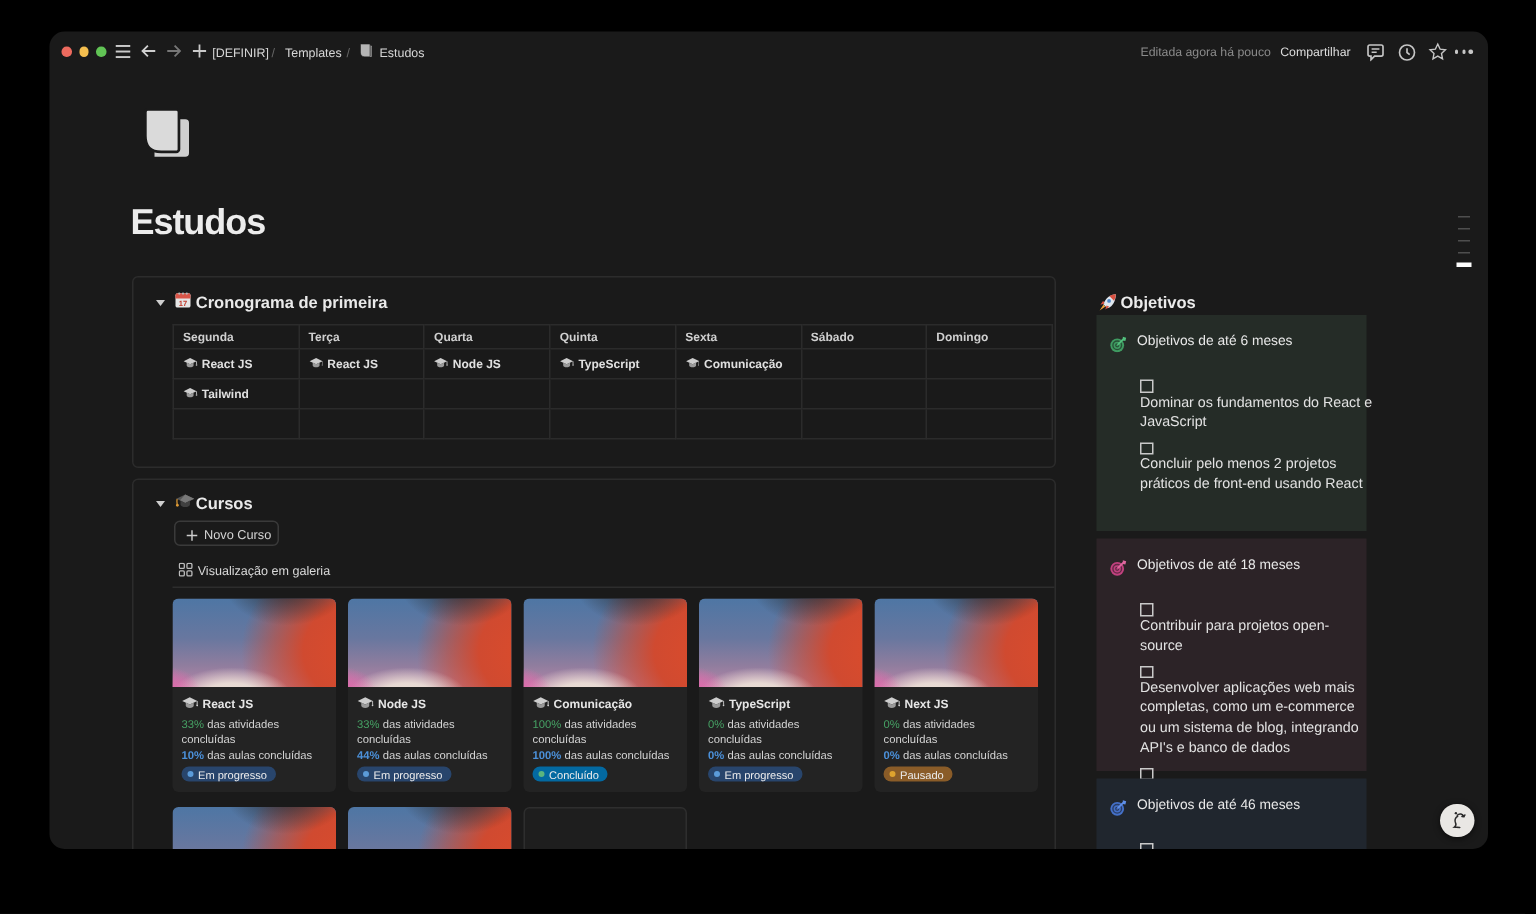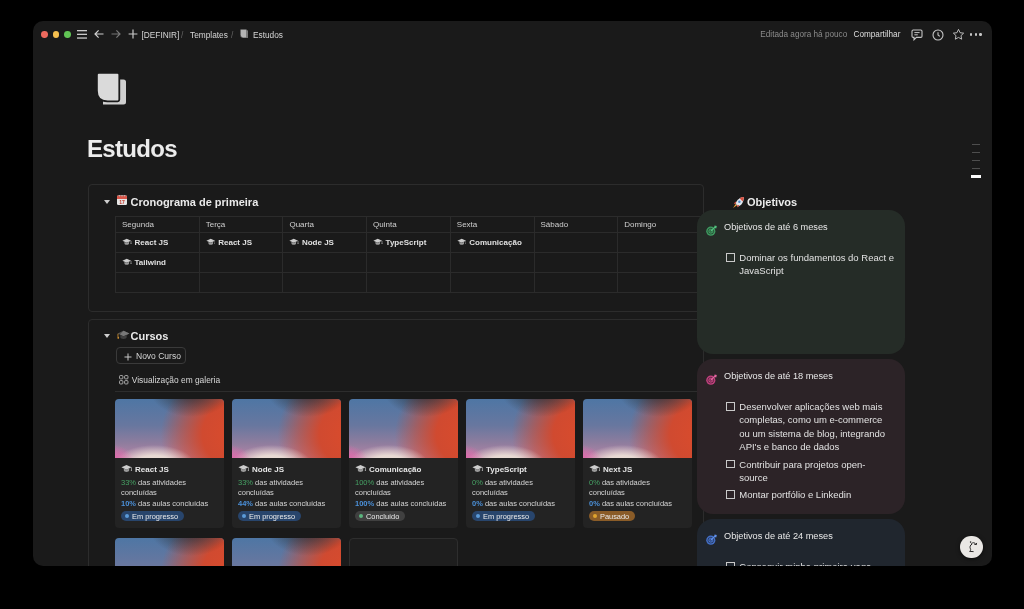--- a/index.html
+++ b/index.html
@@ -14,21 +14,21 @@
 #tb { position:absolute; left:0; top:0; width:100%; height:27px; }
 
 .box { position:absolute; border:1px solid #2c2c2c; border-radius:4px; background:#1a1a1a; }
 .tri { position:absolute; width:0; height:0; border-left:3.8px solid transparent;
   border-right:3.8px solid transparent; border-top:4.6px solid #cfcfcf; }
 .sechead { position:absolute; font-size:11px; font-weight:bold; color:#eaeaea; }
 
 table { border-collapse:collapse; table-layout:fixed; }
 td,th { border:1px solid #2b2b2b; font-weight:normal; text-align:left;
   vertical-align:middle; padding:0 0 0 6px; overflow:hidden; }
-th { font-size:8px; color:#d0d0d0; font-weight:normal; height:15.5px; white-space:nowrap; }
+th { font-size:8px; color:#d0d0d0; font-weight:bold; height:15.5px; white-space:nowrap; }
 td { font-size:8px; color:#e0e0e0; height:20.3px; font-weight:bold; white-space:nowrap; }
 td .cap { margin-right:3px; }
 td .cap svg { width:9.5px; height:8.6px; vertical-align:-1.5px; }
 
 .card { position:absolute; width:109px; border-radius:4px; background:#232323; overflow:hidden; }
 .cimg { width:109px; height:59px;
   background:
    radial-gradient(30% 42% at -5% 108%, rgba(226,105,172,0.95) 0%, rgba(226,105,172,0) 75%),
    radial-gradient(60% 55% at 36% 112%, rgba(240,231,218,0.98) 0%, rgba(240,231,218,0.85) 30%, rgba(240,231,218,0) 62%),
    radial-gradient(56% 72% at 70% -20%, rgba(42,32,28,0.92) 0%, rgba(42,32,28,0) 70%),
@@ -40,28 +40,28 @@
 .ctitle { font-size:8px; font-weight:bold; color:#e6e6e6; white-space:nowrap; }
 .ctitle .cap svg { vertical-align:-2px; margin-right:3px; }
 .cline { font-size:7.5px; color:#d4d4d4; line-height:10.3px; white-space:nowrap; }
 .clines { margin-top:4.5px; }
 .g { color:#46a164; font-weight:normal; }
 .b { color:#4b90d9; font-weight:bold; }
 .pill { display:flex; width:max-content; align-items:center; height:10px; margin-top:2.5px; border-radius:5px;
   padding:0 6px 0 3.5px; font-size:7.4px; color:#ececec; }
 .pdot { width:4px; height:4px; border-radius:50%; margin-right:3.5px; }
 .p-blue { background:#28456c; } .p-blue .pdot { background:#5b9bd9; }
-.p-green { background:#404040; } .p-green .pdot { background:#5bb57e; }
+.p-green { background:#0369a1; } .p-green .pdot { background:#5bb57e; }
 .p-gold { background:#8a5c28;align-items:center; } .p-gold .pdot { background:#dfa32e; }
 
-.callout { position:absolute; left:664px; width:208px; border-radius:16px; }
+.callout { position:absolute; left:698px; width:180px; border-radius:0; }
 .chead { position:absolute; left:27px; top:11.5px; font-size:9.2px; color:#e8e8e8; white-space:nowrap; }
 .cicon { position:absolute; left:9px; top:12px; }
 .items { position:absolute; left:29px; top:41px; }
-.item { display:flex; margin-bottom:3.9px; }
+.item { display:flex; margin-bottom:3.9px;flex-direction:column; }
 .cb { flex:0 0 auto; width:8.5px; height:8.5px; border:1.1px solid #c9c9c9; margin:2.2px 4.8px 0 0; }
 .itxt { font-size:9.5px; line-height:13.4px; color:#e2e2e2; white-space:nowrap; }
 
 .dash { position:absolute; width:8.5px; height:1.4px; background:#4e4e4e; left:938.5px; }
 </style>
 </head>
 <body>
 <div id="win">
   <div id="tb">
     <div class="dot" style="left:8.2px;top:10.2px;width:6.8px;height:6.8px;background:#ed6a5e"></div>
@@ -333,55 +333,59 @@
             <circle cx="10.5" cy="13.5" r="2.2" fill="none" stroke="rgba(20,20,20,0.55)" stroke-width="1.8"></circle>
             <path d="M11 13 L20.5 3.5" stroke="#52c07d" stroke-width="2.6" fill="none"></path>
             <path d="M18.6 1.2 l5 1.2 -1.2 5 -3.8 -1 z" fill="#52c07d"></path>
           </svg></span>
       <div class="chead">Objetivos de até 6 meses</div>
       <div class="items">
         <div class="item">
             <span class="cb"></span>
             <span class="itxt">Dominar os fundamentos do React e<br>JavaScript</span>
           </div>
+        <div class="item">
+            <span class="cb"></span>
+            <span class="itxt">Concluir pelo menos 2 projetos<br>práticos de front-end usando React</span>
+          </div>
       </div>
     </div>
     <div class="callout" style="top:338px;height:155px;background:#2c2327">
       <span class="cicon"><svg width="11" height="11" viewBox="0 0 24 24">
             <circle cx="10.5" cy="13.5" r="10" fill="#c2417f"></circle>
             <circle cx="10.5" cy="13.5" r="6.3" fill="none" stroke="rgba(20,20,20,0.55)" stroke-width="2"></circle>
             <circle cx="10.5" cy="13.5" r="2.2" fill="none" stroke="rgba(20,20,20,0.55)" stroke-width="1.8"></circle>
             <path d="M11 13 L20.5 3.5" stroke="#e0679f" stroke-width="2.6" fill="none"></path>
             <path d="M18.6 1.2 l5 1.2 -1.2 5 -3.8 -1 z" fill="#e0679f"></path>
           </svg></span>
       <div class="chead">Objetivos de até 18 meses</div>
       <div class="items">
         <div class="item">
             <span class="cb"></span>
+            <span class="itxt">Contribuir para projetos open-<br>source</span>
+          </div>
+        <div class="item">
+            <span class="cb"></span>
             <span class="itxt">Desenvolver aplicações web mais<br>completas, como um e-commerce<br>ou um sistema de blog, integrando<br>API's e banco de dados</span>
-          </div>
-        <div class="item">
-            <span class="cb"></span>
-            <span class="itxt">Contribuir para projetos open-<br>source</span>
           </div>
         <div class="item">
             <span class="cb"></span>
             <span class="itxt">Montar portfólio e Linkedin</span>
           </div>
       </div>
     </div>
     <div class="callout" style="top:498px;height:68px;background:#20262e">
       <span class="cicon"><svg width="11" height="11" viewBox="0 0 24 24">
             <circle cx="10.5" cy="13.5" r="10" fill="#4470c8"></circle>
             <circle cx="10.5" cy="13.5" r="6.3" fill="none" stroke="rgba(20,20,20,0.55)" stroke-width="2"></circle>
             <circle cx="10.5" cy="13.5" r="2.2" fill="none" stroke="rgba(20,20,20,0.55)" stroke-width="1.8"></circle>
             <path d="M11 13 L20.5 3.5" stroke="#5f8fe8" stroke-width="2.6" fill="none"></path>
             <path d="M18.6 1.2 l5 1.2 -1.2 5 -3.8 -1 z" fill="#5f8fe8"></path>
           </svg></span>
-      <div class="chead">Objetivos de até 24 meses</div>
+      <div class="chead">Objetivos de até 46 meses</div>
       <div class="items">
         <div class="item">
             <span class="cb"></span>
             <span class="itxt">Conseguir minha primeira vaga</span>
           </div>
       </div>
     </div>
 
     <div class="dash" style="top:122.8px"></div>
     <div class="dash" style="top:130.9px"></div>

